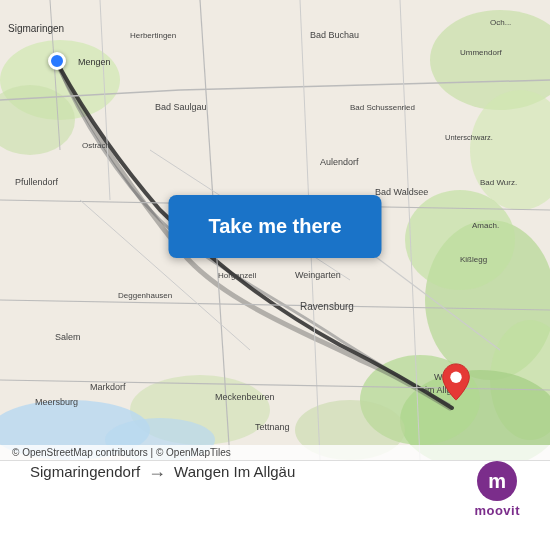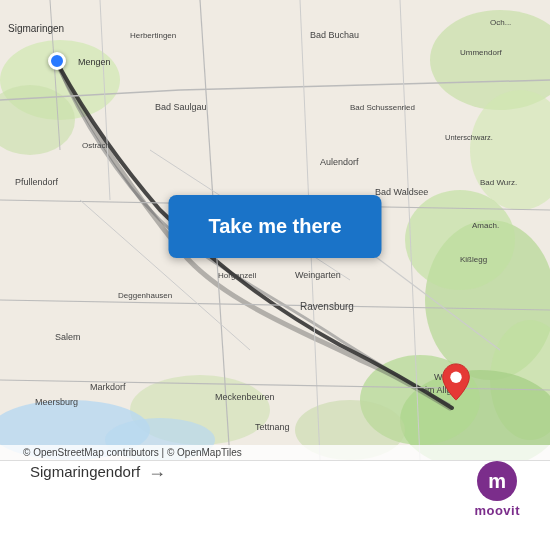--- a/index.html
+++ b/index.html
@@ -46,21 +46,21 @@
 
     
     #attribution-bar {
       position: absolute;
       bottom: 0;
       left: 0;
       width: 100%;
       background: rgba(255,255,255,0.8);
       font-size: 10px;
       color: #444;
-      padding: 2px 23px;
+      padding: 2px 12px;
       z-index: 5;
     }
 
     
     #bottom-bar {
       width: 550px;
       height: 90px;
       background: #fff;
       display: flex;
       align-items: flex-start;
@@ -267,20 +267,21 @@
   </div>
 
   
   <button id="take-me-there-btn">Take me there</button>
 </div>
 
 <div id="bottom-bar">
   <div id="from-to-section">
     <span id="from-label">Sigmaringendorf</span>
     <span id="arrow-icon">→</span>
+    <span id="to-label">Wangen Im Allgäu</span>
   </div>
 
   <div id="moovit-logo">
     <div id="moovit-circle">
       <span>m</span>
     </div>
     <span id="moovit-text">moovit</span>
   </div>
 </div>
 

